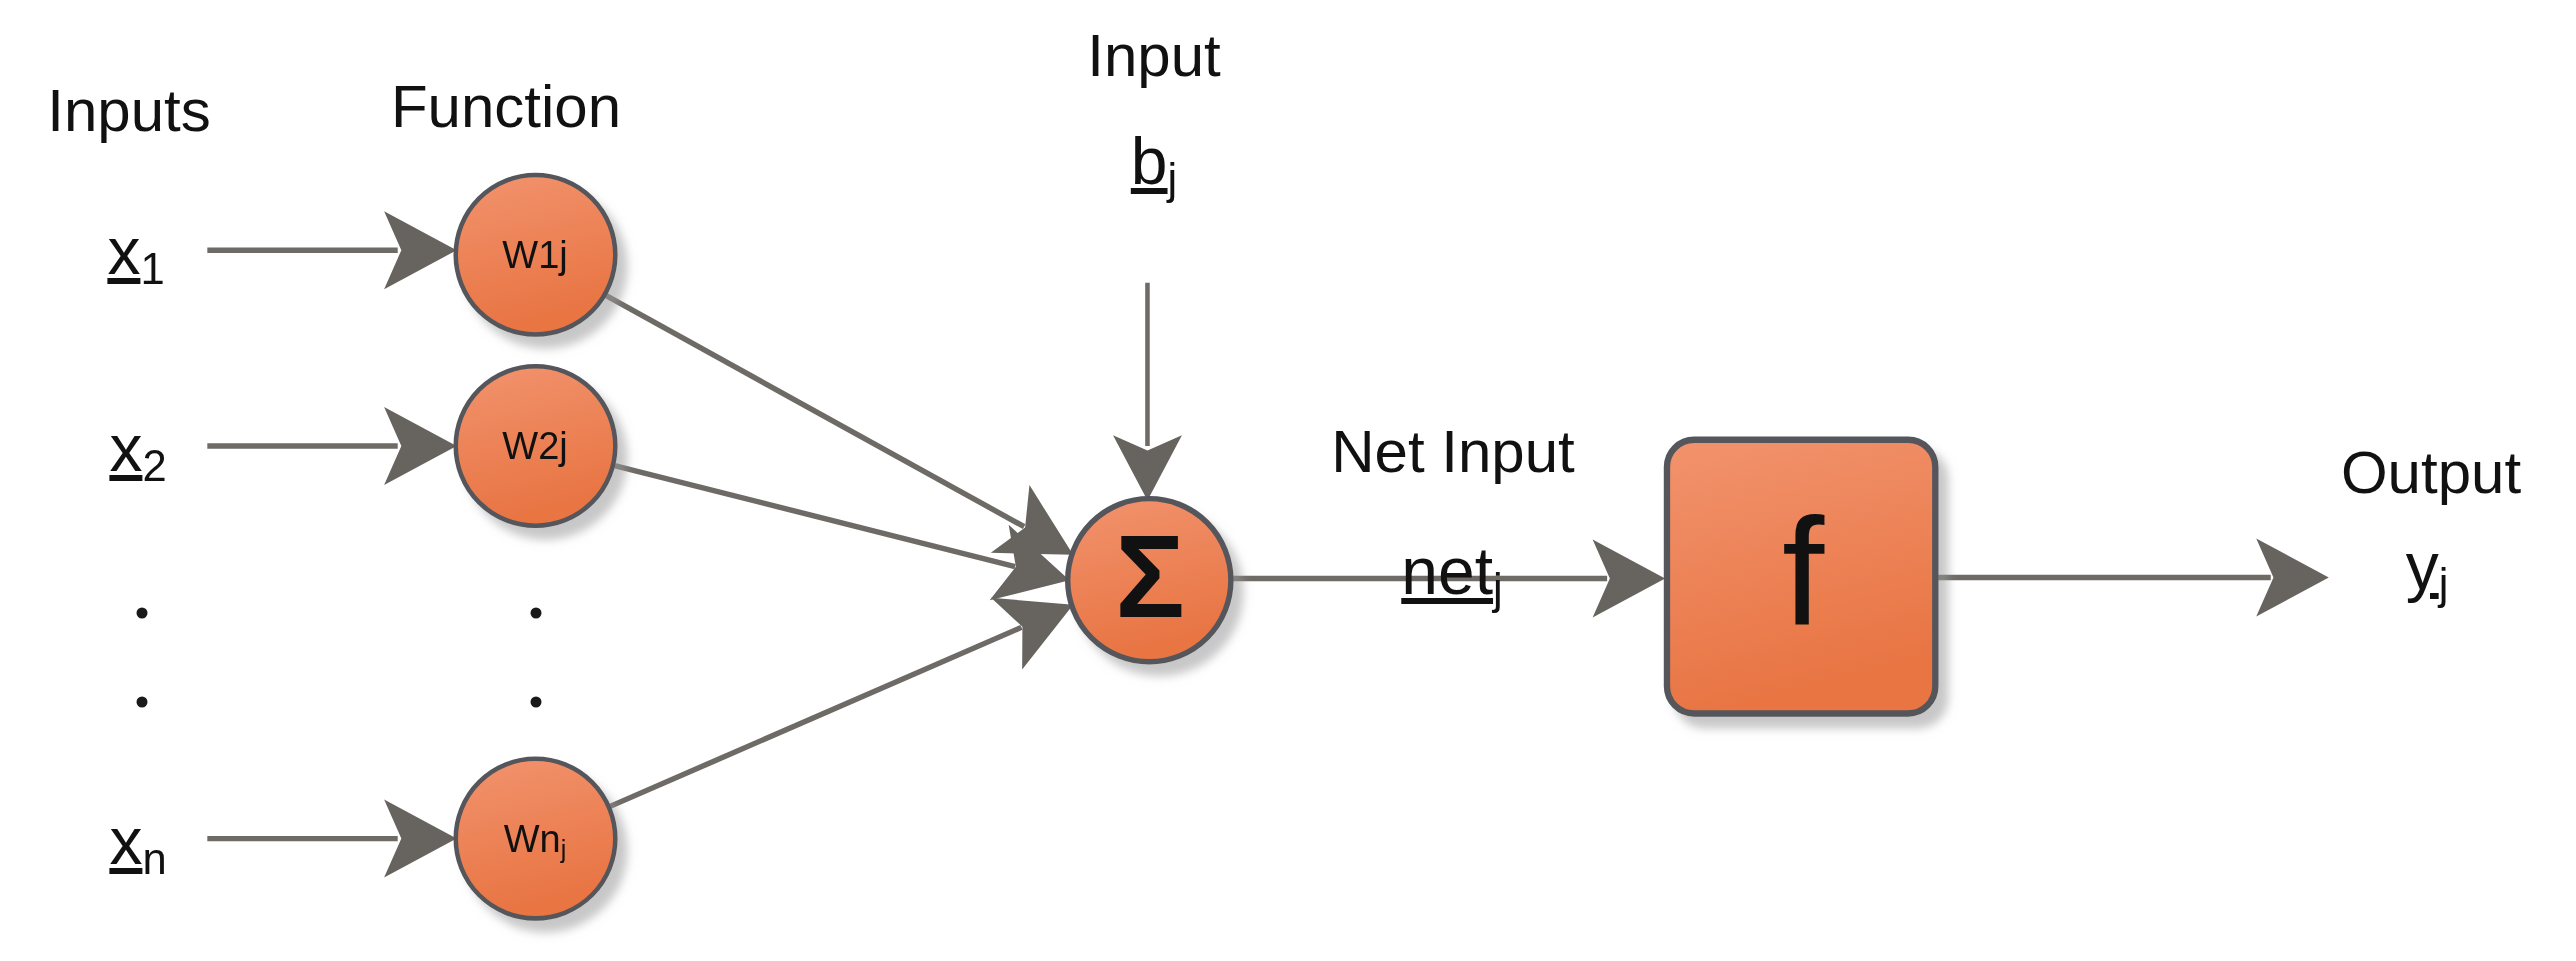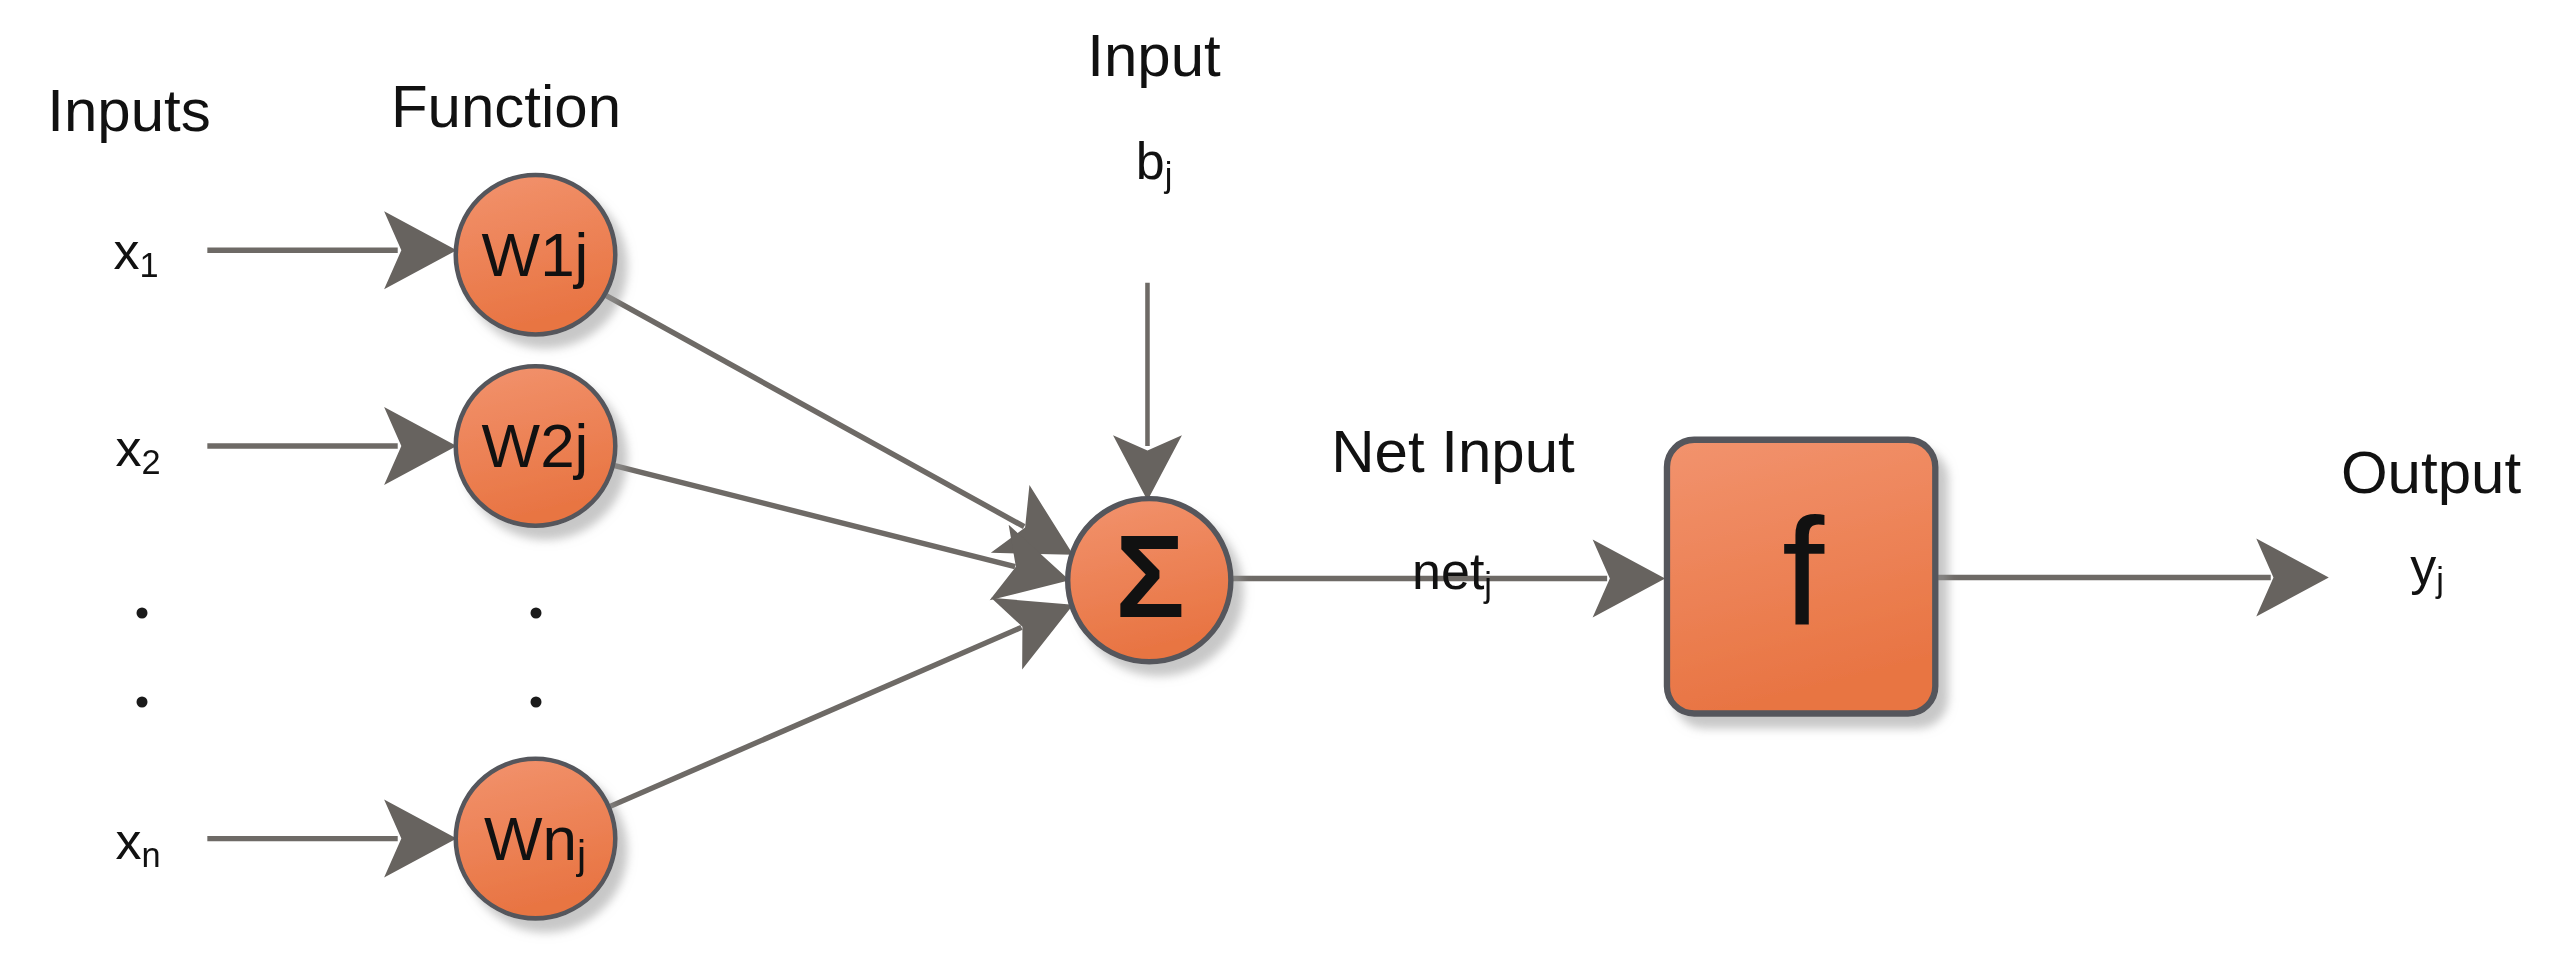--- a/index.html
+++ b/index.html
@@ -13,23 +13,23 @@
   }
   #wires{position:absolute;left:0;top:0;width:100%;height:100%;}
   .lbl{
     position:absolute;
     transform:translate(-50%,-50%);
     white-space:nowrap;
     line-height:1;
     color:#111111;
   }
   .section-lbl{font-size:60px;}
-  .var-lbl{font-size:52px;}
+  .var-lbl{font-size:66px;text-decoration:underline;}
   .sub{font-size:0.66em;position:relative;top:0.22em;}
-  .node-lbl{font-size:62px;}
+  .node-lbl{font-size:38px;}
   .sigma-lbl{font-size:116px;font-weight:bold;}
   .f-lbl{font-size:152px;font-weight:500;}
   .dot{
     position:absolute;width:11px;height:11px;border-radius:50%;
     background:#1a1a1a;transform:translate(-50%,-50%);
   }
 </style>
 </head>
 <body>
 

